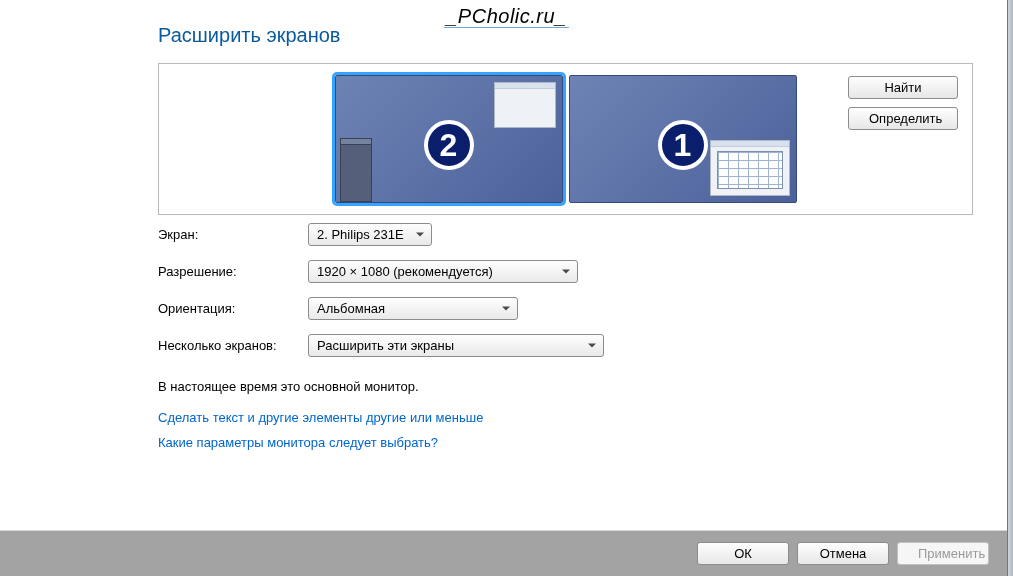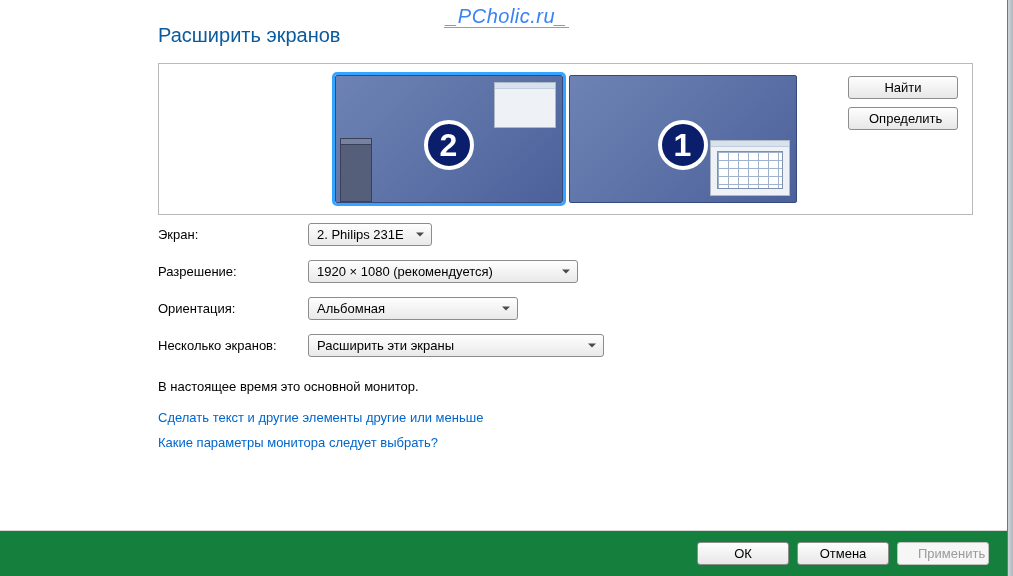--- a/index.html
+++ b/index.html
@@ -20,21 +20,21 @@
   .rightedge {
     position: absolute; right: 0; top: 0; width: 6px; height: 100%;
     background: linear-gradient(to right, #cfd6db 0%, #b0b7bd 100%);
     border-left: 1px solid #6d7981;
   }
   .watermark {
     position: absolute;
     top: 5px; left: 0; width: 100%;
     text-align: center;
     font-size: 20px;
-    color: #3b82f6;
+    color: #000000;
     letter-spacing: 0.5px;
     pointer-events: none;
     font-style: italic;
   }
   .watermark span { border-bottom: 1px solid #6fa8d1; padding: 0 2px; }
   .content {
     padding: 10px 40px 0 158px;
   }
   h1.title {
     color: #0a5a9e;
@@ -149,21 +149,21 @@
     display: flex; justify-content: space-between; align-items: center;
   }
   .link { color: #0066cc; cursor: pointer; }
   .links { margin-top: 16px; display:flex; flex-direction:column; gap:10px;}
 
   .footer {
     position: absolute;
     bottom: 0; left: 0; right: 6px;
     height: 46px;
     border-top: 1px solid #d7d7d7;
-    background: #15803d;
+    background: #a3a3a3;
     display: flex; align-items: center; justify-content: flex-end;
     gap: 8px; padding-right: 18px;
   }
   .footer .win-btn { width: 92px; }
 </style>
 </head>
 <body>
 
 <div class="window">
   <div class="rightedge"></div>

